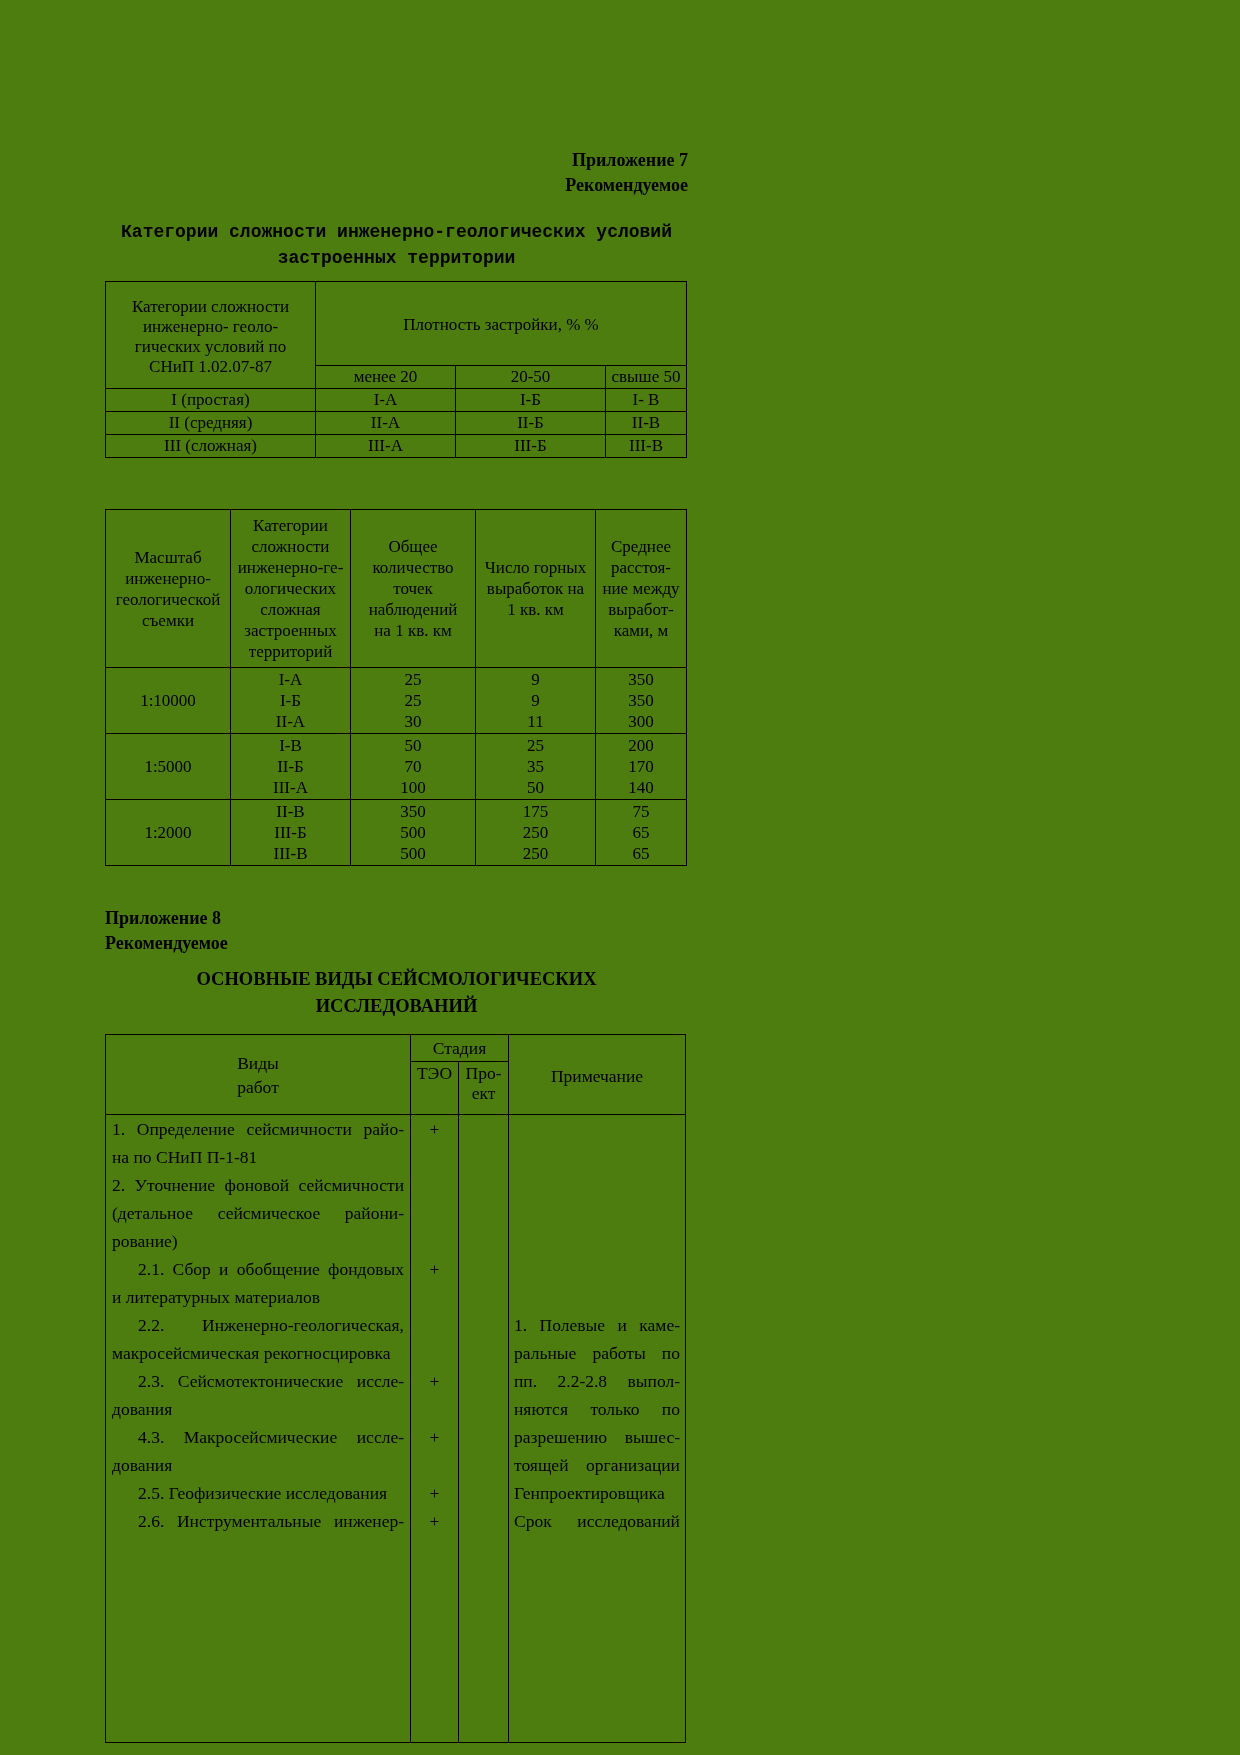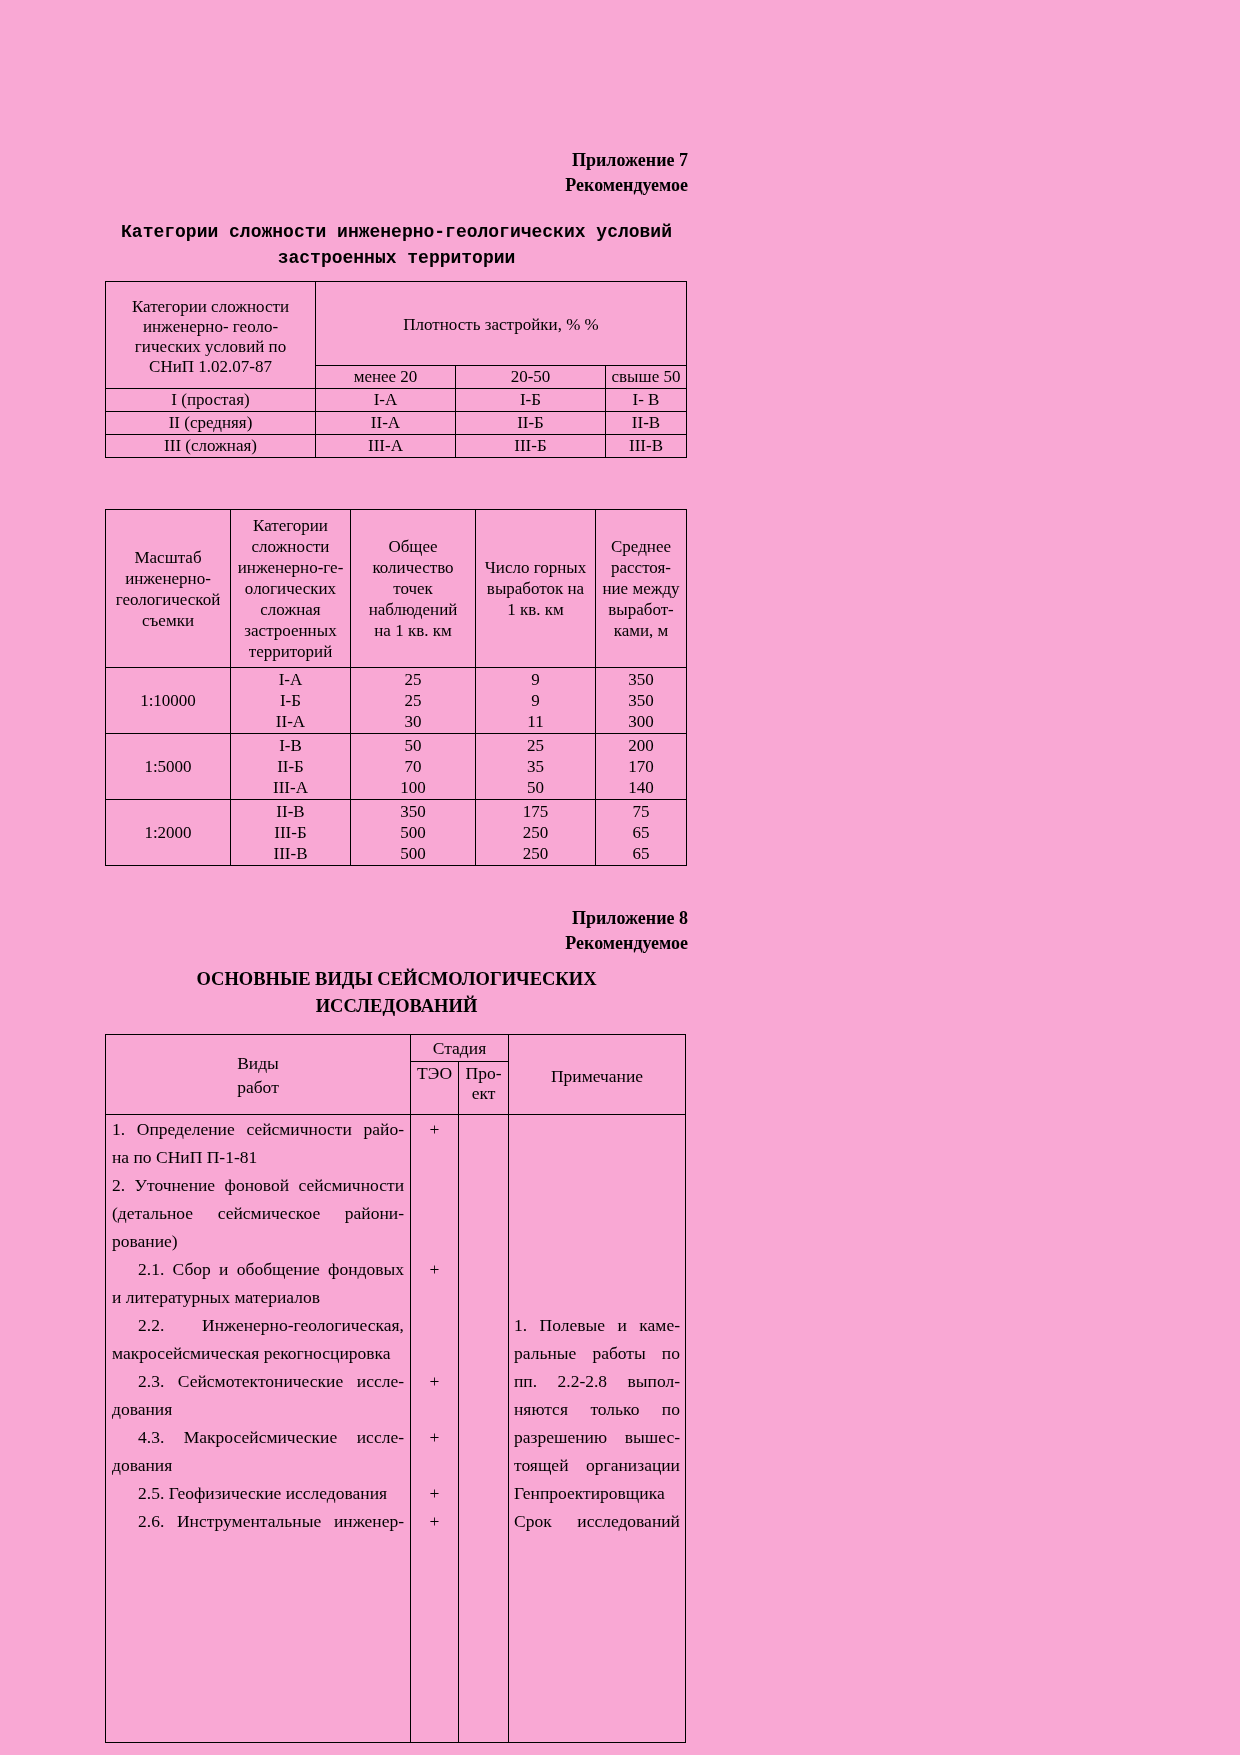--- a/index.html
+++ b/index.html
@@ -1,28 +1,28 @@
 <!DOCTYPE html>
 <html><head>
 <meta charset="utf-8">
 <style>
   html,body{margin:0;padding:0;background:#ffffff;}
-  .page{position:relative;width:1240px;height:1755px;background:#f9a8d4;overflow:hidden;
+  .page{position:relative;width:1240px;height:1755px;background:#4d7c0f;overflow:hidden;
         font-family:"Liberation Serif","DejaVu Serif",serif;color:#000;}
   .abs{position:absolute;}
   .pre{white-space:pre-line;}
   .c{text-align:center;}
   .top{vertical-align:top;}
 
   #app7{top:148px;left:105px;width:583px;font-size:18px;line-height:25px;font-weight:bold;text-align:right;}
   #title1{top:219px;left:105px;width:583px;font-size:18px;line-height:26px;font-weight:bold;text-align:center;white-space:pre-line;font-family:Liberation Mono, monospace;}
   #table1{top:281px;left:105px;}
   #title2{top:470px;left:105px;width:583px;font-size:18px;font-weight:bold;text-align:center;}
   #table2{top:509px;left:105px;}
-  #app8{top:906px;left:105px;width:583px;font-size:18px;line-height:25px;font-weight:bold;text-align:right;}
+  #app8{top:906px;left:105px;width:583px;font-size:18px;line-height:25px;font-weight:bold;text-align:left;}
   #title3{top:966px;left:105px;width:583px;font-size:18.5px;line-height:27px;font-weight:bold;text-align:center;white-space:pre-line;}
   #table3{top:1034px;left:105px;}
 
   table.doc{border-collapse:collapse;table-layout:fixed;border:1.5px solid #000;}
   table.doc td{border:1.5px solid #000;padding:1px 2px;font-size:17px;line-height:20px;
                vertical-align:middle;overflow:hidden;}
   #table1 td{line-height:20px;}
   #table2 td{line-height:21px;}
   #table2 td.hdr{padding-top:5px;padding-bottom:5px;}
 

